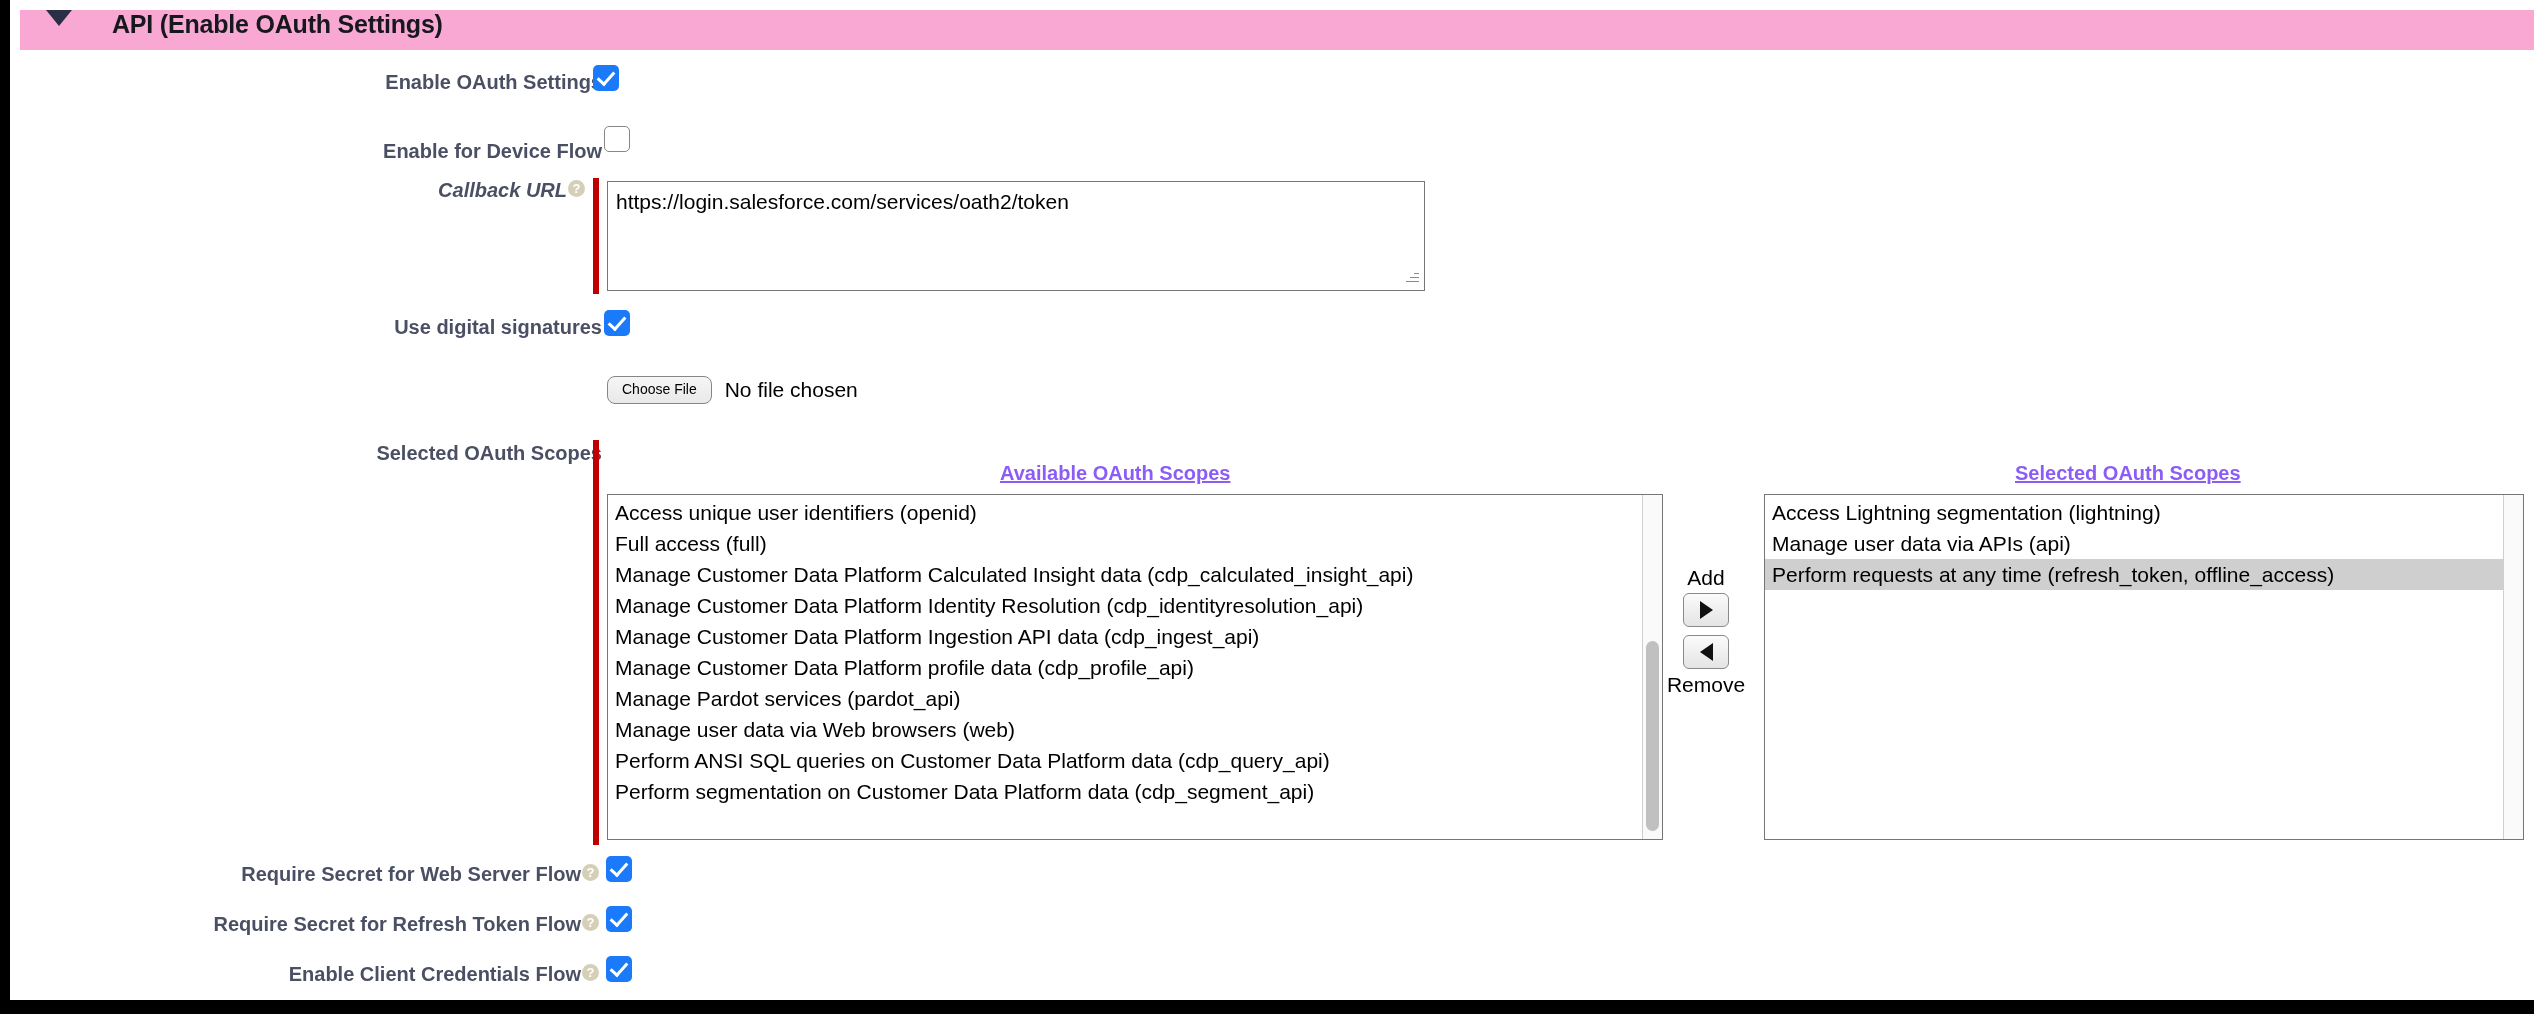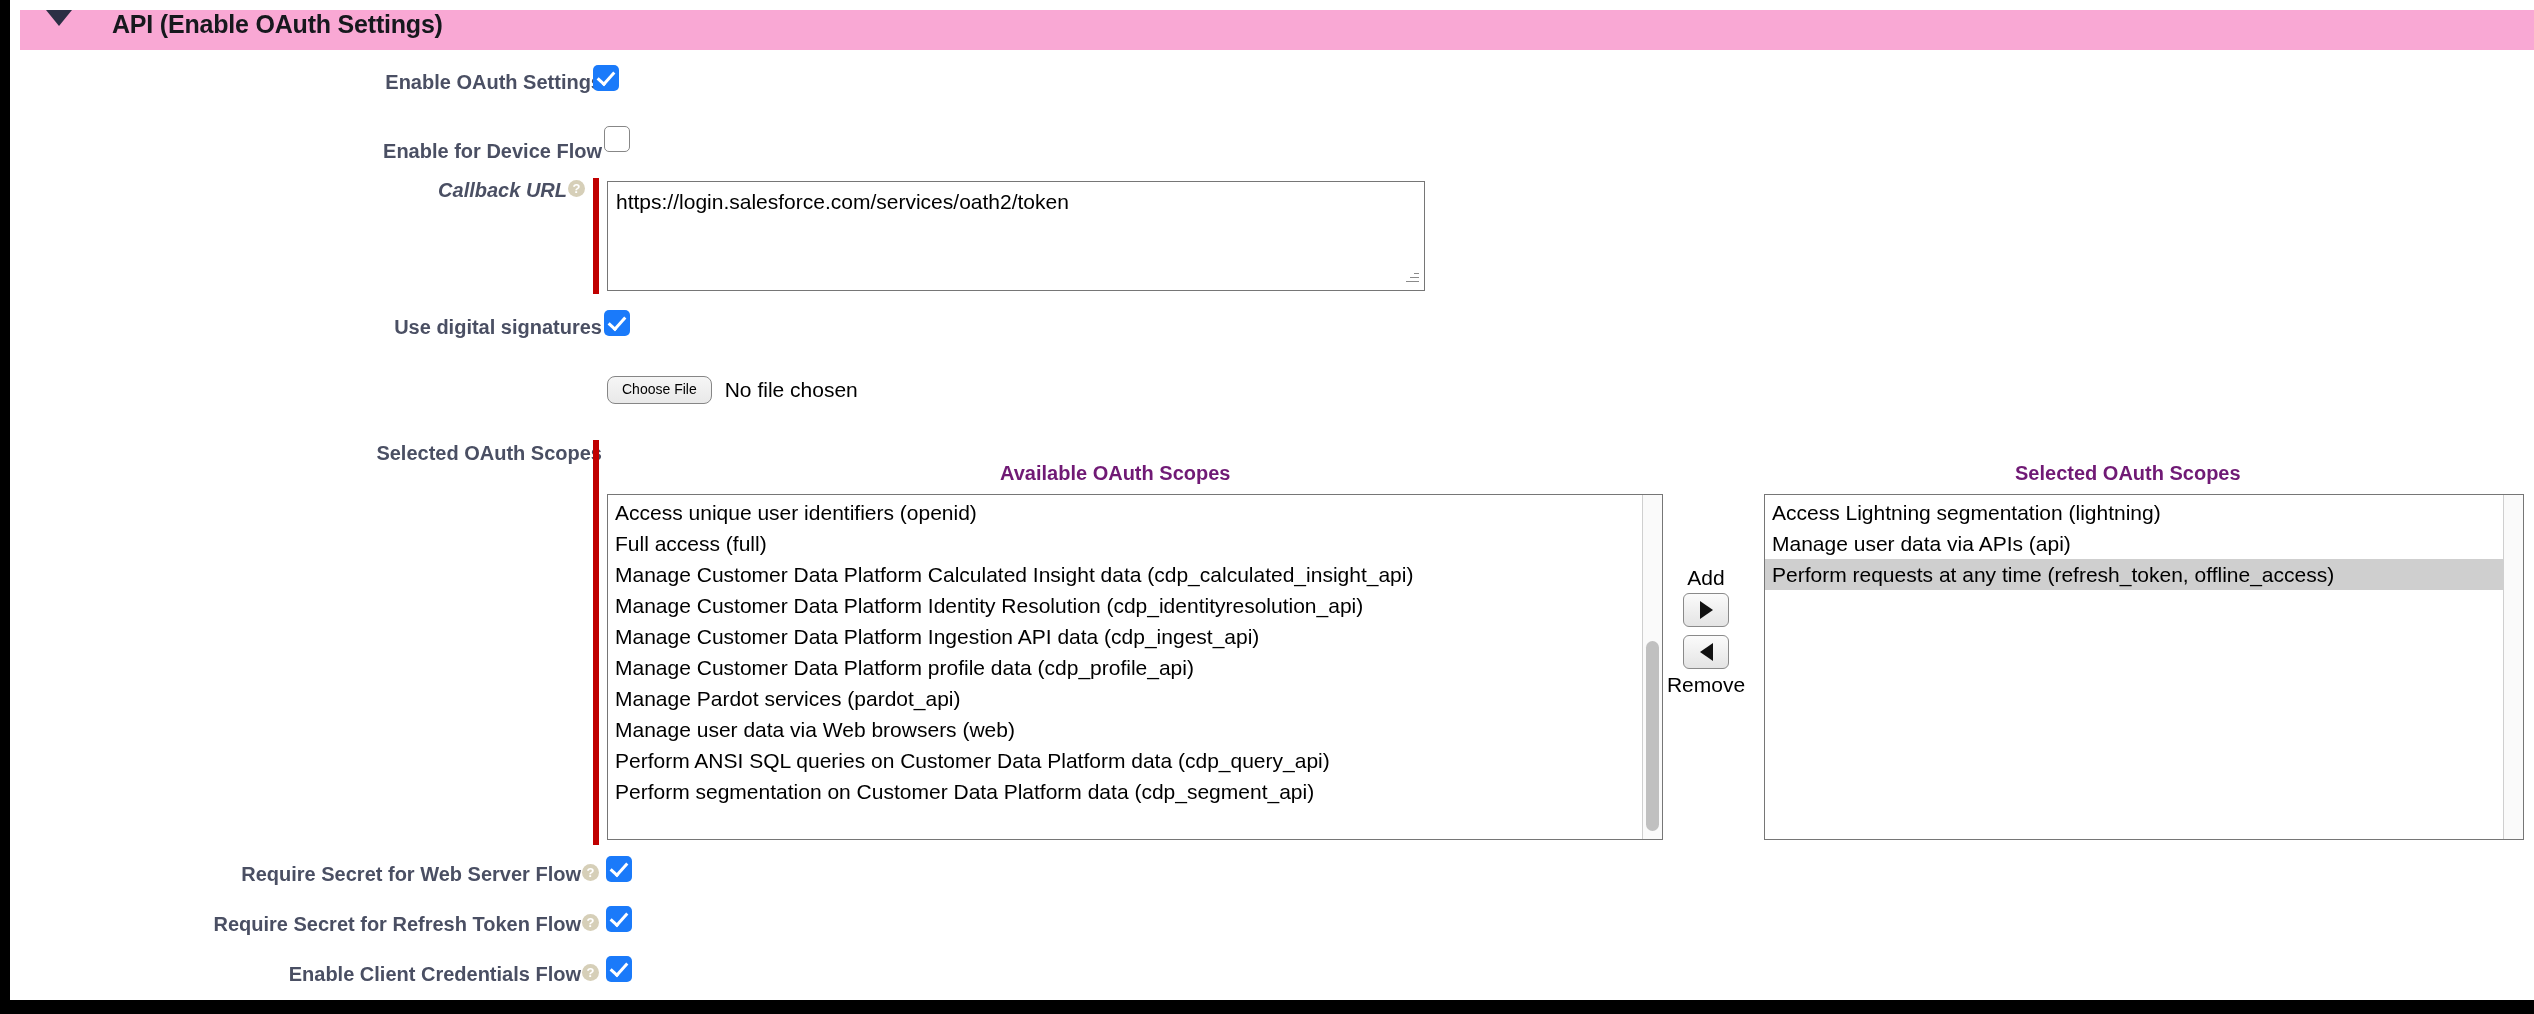--- a/index.html
+++ b/index.html
@@ -177,22 +177,23 @@
     color: #000000;
     margin-left: 13px;
     white-space: nowrap;
   }
 
   
   .scope-col-title {
     position: absolute;
     font-size: 20px;
     font-weight: bold;
-    color: #701a75;
-    white-space: nowrap;
+    color: #8b5cf6;
+    white-space: nowrap;
+    text-decoration: underline;
   }
   .listbox {
     position: absolute;
     box-sizing: border-box;
     border: 1.5px solid #767676;
     background: #ffffff;
     overflow: hidden;
     display: flex;
   }
   .list-items {

